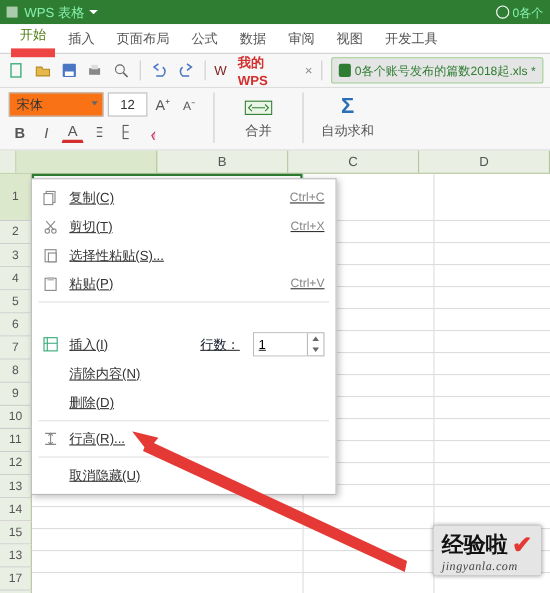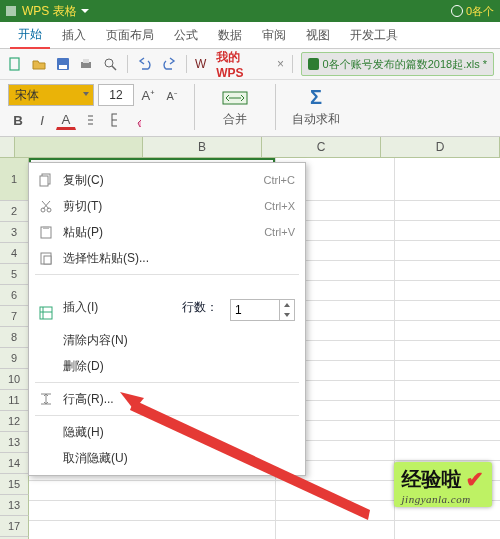--- a/index.html
+++ b/index.html
@@ -8,21 +8,21 @@
     font-family: "Microsoft YaHei", Arial, sans-serif;
     font-size: 12px;
     color: #333;
     background: #fff;
     width: 500px;
     height: 539px;
     overflow: hidden;
   }
   .title-bar {
     background: #2e7d32;
-    color: #fde047;
+    color: #86efac;
     height: 22px;
     display: flex;
     align-items: center;
     padding: 0 6px;
     font-size: 12px;
   }
   .title-bar .sq {
     width: 10px; height: 10px; background: rgba(255,255,255,0.6); margin-right: 6px;
   }
   .title-bar .drop {
@@ -41,22 +41,22 @@
     gap: 4px;
   }
   .ribbon-tabs .tab {
     padding: 0 8px;
     height: 26px;
     line-height: 26px;
     color: #555;
     cursor: pointer;
   }
   .ribbon-tabs .tab.active {
-    color: #0369a1;
-    border-bottom: 2px solid #ef4444;
+    color: #4d7c0f;
+    border-bottom: 8px solid #ef4444;
   }
   .qat {
     height: 30px;
     background: #f7f7f7;
     display: flex;
     align-items: center;
     padding: 0 6px;
     gap: 6px;
     border-bottom: 1px solid #ddd;
   }
@@ -75,21 +75,21 @@
   .ribbon-body {
     background:#f7f7f7;
     border-bottom:1px solid #ccc;
     padding:4px 8px 6px 8px;
     display:flex;
     gap:10px;
     align-items:center;
   }
   .rgroup { display:flex; flex-direction:column; gap:4px;}
   .rline { display:flex; align-items:center; gap:4px;}
-  .font-sel { border:1px solid #bbb; background:#eab308; height:20px; padding:0 18px 0 6px; display:flex;align-items:center; position:relative; min-width:60px;}
+  .font-sel { border:1px solid #bbb; background:#f97316; height:20px; padding:0 18px 0 6px; display:flex;align-items:center; position:relative; min-width:60px;}
   .font-sel .dd { position:absolute; right:4px; top:7px; width:0;height:0;border-left:3px solid transparent;border-right:3px solid transparent;border-top:4px solid #666;}
   .size-sel { border:1px solid #bbb; background:#fff; height:20px; width:34px; display:flex;align-items:center;justify-content:center;position:relative;}
   .btn-s { width:20px;height:20px;border:1px solid transparent;display:flex;align-items:center;justify-content:center;color:#555;background:transparent;}
   .big-btn {
     display:flex; flex-direction:column; align-items:center; justify-content:center;
     width:56px; gap:2px; color:#555;
   }
   .big-btn .bico { width:26px;height:22px;display:flex;align-items:center;justify-content:center;}
   .vline { width:1px; background:#ccc; align-self:stretch; margin:0 2px;}
   
@@ -126,51 +126,52 @@
   
   .ctx {
     position:absolute;
     left:28px; top:162px;
     width:276px;
     background:#fff;
     border:1px solid #bbb;
     box-shadow:2px 2px 6px rgba(0,0,0,0.25);
     padding:4px 0;
     z-index:10;
+    text-decoration:underline;
   }
   .ctx .mi {
     display:flex; align-items:center; height:26px; padding:0 10px 0 8px;
     gap:8px; color:#333;
   }
   .ctx .ico2 { width:18px; display:flex; align-items:center; justify-content:center; color:#888;}
   .ctx .lbl { flex:1; }
   .ctx .sc { color:#888; font-size:11px;}
   .ctx .sep2 { height:1px; background:#e0e0e0; margin:3px 6px;}
-  .ctx .insert-line { display:flex; height:28px; padding:0 10px 0 8px; gap:8px;margin-top:24px;}
+  .ctx .insert-line { display:flex; align-items:center; height:28px; padding:0 10px 0 8px; gap:8px;margin-top:24px;}
   .ctx .insert-line .lbl2 { width:62px;}
   .ctx .rows-lbl { color:#0f172a; margin-left:auto; margin-right:4px;}
   .spin {
     border:1px solid #bbb; height:20px; display:flex; align-items:stretch; background:#fff;
   }
   .spin input {
     border:none; width:40px; text-align:left; padding:0 4px; font-size:12px; outline:none;
   }
   .spin .spbtns { display:flex; flex-direction:column; width:14px; border-left:1px solid #bbb;}
   .spin .spb { flex:1; display:flex;align-items:center;justify-content:center;}
   .tri-up{width:0;height:0;border-left:3px solid transparent;border-right:3px solid transparent;border-bottom:4px solid #666;}
   .tri-dn{width:0;height:0;border-left:3px solid transparent;border-right:3px solid transparent;border-top:4px solid #666;}
   
   .arrow {
     position:absolute; z-index:20; pointer-events:none;
     left:120px; top:392px; width:260px; height:160px;
   }
   
   .watermark {
-    position:absolute; right:8px; bottom:32px; z-index:30;
-    background:#bef264; padding:4px 8px 2px 8px; border-radius:3px;
+    position:absolute; right:8px; bottom:16px; z-index:30;
+    background:#e5e5e5; padding:4px 8px 2px 8px; border-radius:3px;
     box-shadow:0 0 4px rgba(0,0,0,0.4);
     font-family:"KaiTi","STKaiti",serif;
     text-align:left;
   }
   .watermark .l1 { font-size:20px; font-weight:bold; color:#111; display:flex; align-items:center; gap:4px;}
   .watermark .chk { color:#e53935; font-size:22px;}
   .watermark .l2 { font-size:11px; color:#444; font-style:italic; letter-spacing:0.5px;}
   svg { display:block; }
 </style>
 </head>
@@ -459,34 +460,34 @@
           <line x1="11" y1="2" x2="4" y2="10" stroke="#888"></line>
         </svg>
       </span>
     <span class="lbl">剪切(T)</span>
     <span class="sc">Ctrl+X</span>
   </div>
   <div class="mi">
     <span class="ico2">
         <svg width="14" height="14">
           <rect x="2" y="2" width="10" height="11" fill="none" stroke="#888"></rect>
-          <rect x="4" y="1" width="6" height="3" fill="#bbb"></rect>
-        </svg>
-      </span>
-    <span class="lbl">粘贴(P)</span>
-    <span class="sc">Ctrl+V</span>
+          <rect x="5" y="5" width="7" height="8" fill="#fff" stroke="#888"></rect>
+        </svg>
+      </span>
+    <span class="lbl">选择性粘贴(S)...</span>
   </div>
   <div class="mi">
     <span class="ico2">
         <svg width="14" height="14">
           <rect x="2" y="2" width="10" height="11" fill="none" stroke="#888"></rect>
-          <rect x="5" y="5" width="7" height="8" fill="#fff" stroke="#888"></rect>
-        </svg>
-      </span>
-    <span class="lbl">选择性粘贴(S)...</span>
+          <rect x="4" y="1" width="6" height="3" fill="#bbb"></rect>
+        </svg>
+      </span>
+    <span class="lbl">粘贴(P)</span>
+    <span class="sc">Ctrl+V</span>
   </div>
   <div class="sep2"></div>
   <div class="insert-line">
     <span class="ico2">
         <svg width="14" height="14">
           <rect x="1" y="1" width="12" height="12" fill="none" stroke="#3a7"></rect>
           <line x1="4" y1="1" x2="4" y2="13" stroke="#3a7"></line>
           <line x1="1" y1="6" x2="13" y2="6" stroke="#3a7"></line>
         </svg>
       </span>
@@ -520,24 +521,20 @@
           <line x1="2" y1="12" x2="12" y2="12" stroke="#888"></line>
           <line x1="7" y1="2" x2="7" y2="12" stroke="#888"></line>
           <path d="M5 4l2-2 2 2M5 10l2 2 2-2" fill="none" stroke="#888"></path>
         </svg>
       </span>
     <span class="lbl">行高(R)...</span>
   </div>
   <div class="sep2"></div>
   <div class="mi">
     <span class="ico2"></span>
-    <span class="lbl">隐藏(H)</span>
-  </div>
-  <div class="mi">
-    <span class="ico2"></span>
     <span class="lbl">取消隐藏(U)</span>
   </div>
 </div>
 
 <svg class="arrow" viewBox="0 0 260 160">
   <defs>
     <linearGradient id="rg" x1="0" y1="0" x2="1" y2="0">
       <stop offset="0" stop-color="#e53935"></stop>
         <stop offset="1" stop-color="#e53935"></stop>
     </linearGradient>

